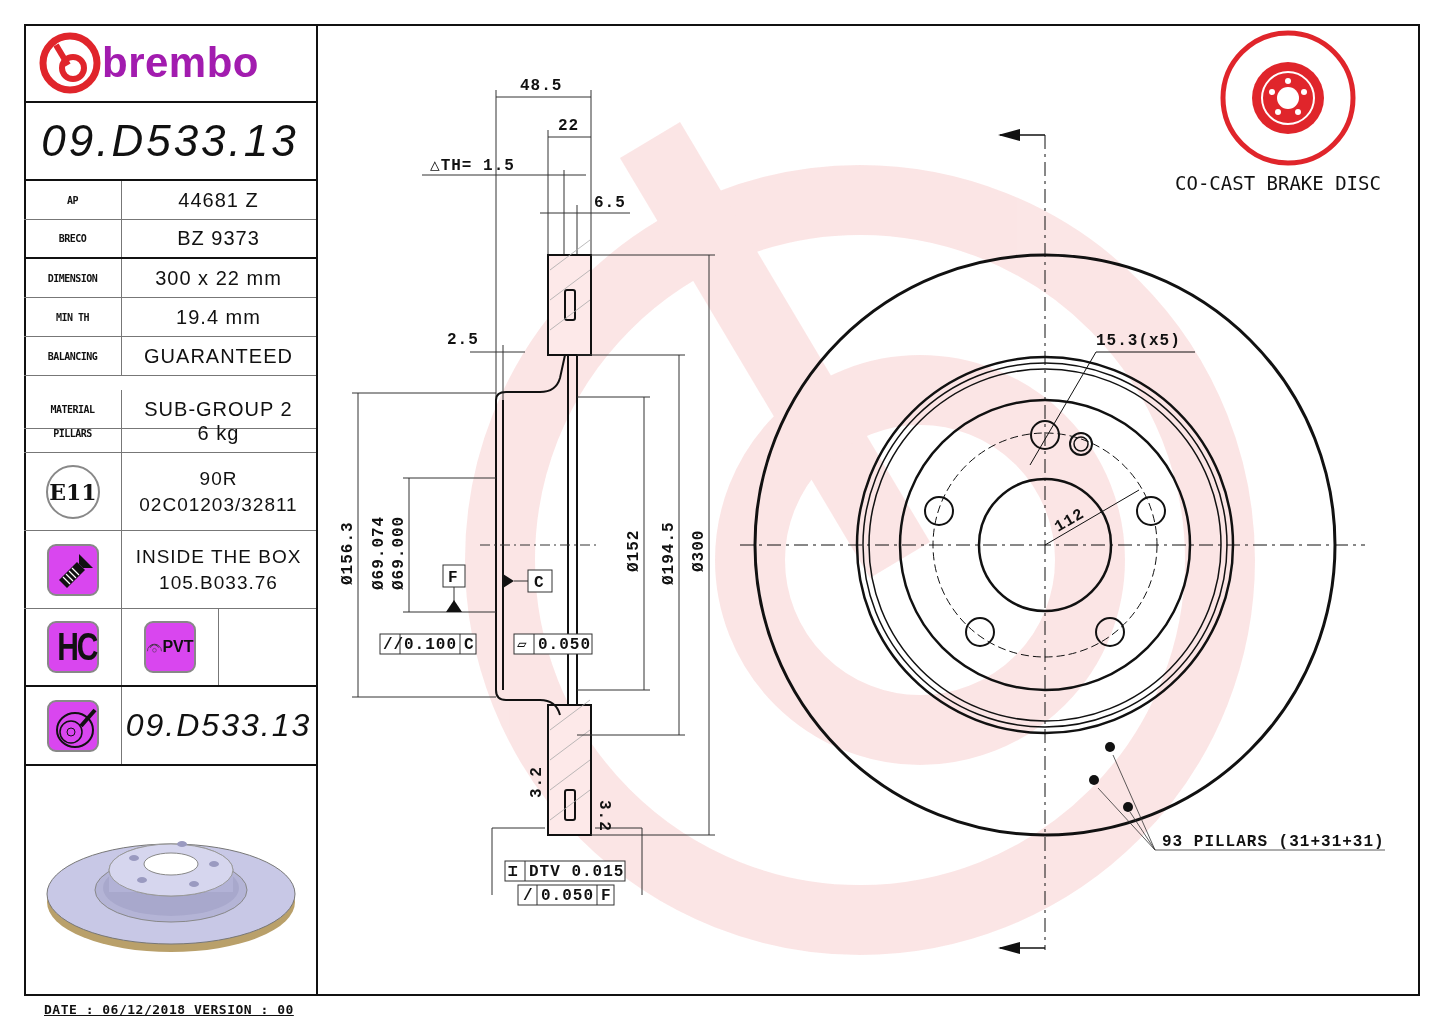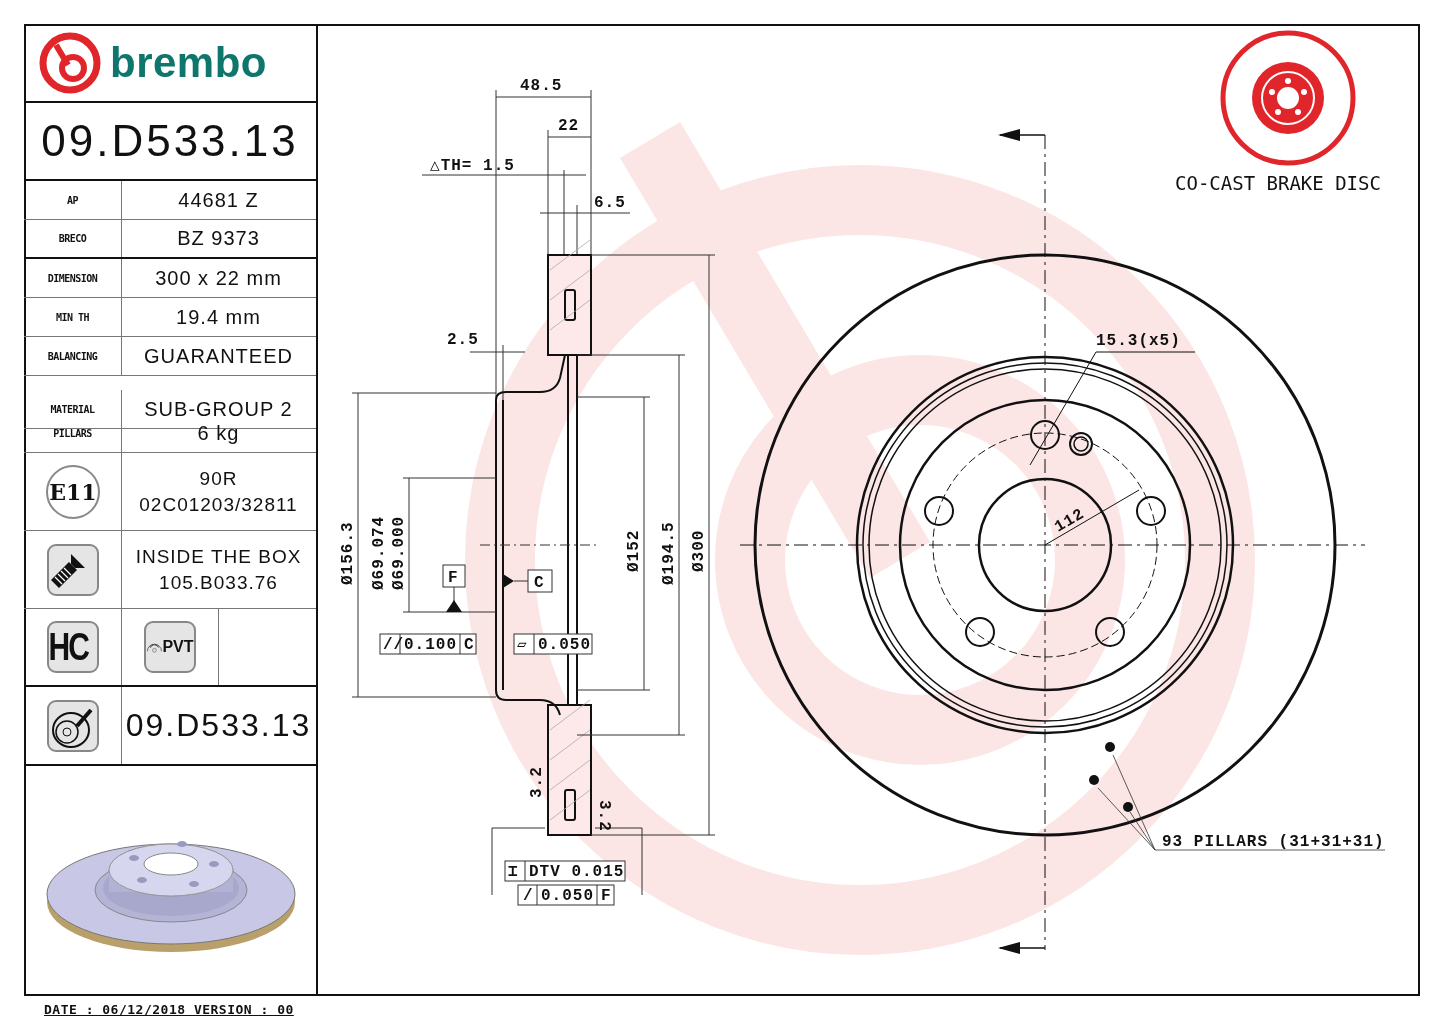--- a/index.html
+++ b/index.html
@@ -7,23 +7,23 @@
   .frame { position:absolute; left:24px; top:24px; width:1396px; height:972px; border:2px solid #111; box-sizing:border-box; }
   .sidebar { position:absolute; left:24px; top:24px; width:294px; height:972px; border-right:2px solid #111; box-sizing:border-box; }
   .row { position:absolute; left:0; width:292px; box-sizing:border-box; border-bottom:1px solid #777; }
   .row.thick { border-bottom:2px solid #111; }
   .cell-l { position:absolute; left:0; top:0; bottom:0; width:97px; border-right:1px solid #777; display:flex; align-items:center; justify-content:center; }
   .cell-r { position:absolute; left:97px; right:0; top:0; bottom:0; display:flex; align-items:center; justify-content:center; flex-direction:column; }
   .lbl { font-family:"DejaVu Sans Mono", monospace; font-weight:bold; font-size:10px; letter-spacing:-0.5px; }
   .val { font-family:"Liberation Sans", sans-serif; font-size:20px; letter-spacing:1px; }
   .val.small { font-size:19px; line-height:26px; }
   .logo-row { top:0; height:79px; display:flex; align-items:center; padding-left:14px; }
-  .brand { font-family:"Liberation Sans", sans-serif; font-weight:bold; font-size:42px; color:#0f766e; margin-left:8px; letter-spacing:0.5px; }
-  .pn-big { font-family:"Liberation Sans", sans-serif; font-size:44px; letter-spacing:3px; }
-  .iconbox { width:52px; height:52px; border:2px solid #888; border-radius:9px; box-sizing:border-box; display:flex; align-items:center; justify-content:flex-start; background:#e5e5e5; }
+  .brand { font-family:"Liberation Sans", sans-serif; font-weight:bold; font-size:42px; color:#a21caf; letter-spacing:0.5px; }
+  .pn-big { font-family:"Liberation Sans", sans-serif; font-size:44px; letter-spacing:3px;font-style:italic; }
+  .iconbox { width:52px; height:52px; border:2px solid #888; border-radius:9px; box-sizing:border-box; display:flex; align-items:center; justify-content:flex-end; background:#d946ef; }
   .footer { position:absolute; left:44px; top:1002px; font-family:"DejaVu Sans Mono", monospace; font-weight:bold; font-size:13px; letter-spacing:0.5px;text-decoration:underline; }
   .draw { position:absolute; left:318px; top:26px; width:1100px; height:968px; }
   .t { font-family:"Liberation Mono", monospace; font-weight:bold; font-size:16px; fill:#111; letter-spacing:1px; }
   .title-right { position:absolute; left:1175px; top:172px; font-family:"DejaVu Sans Mono", monospace; font-size:19px; letter-spacing:0px; }
 </style>
 </head>
 <body>
 
 <div class="frame"></div>
 

